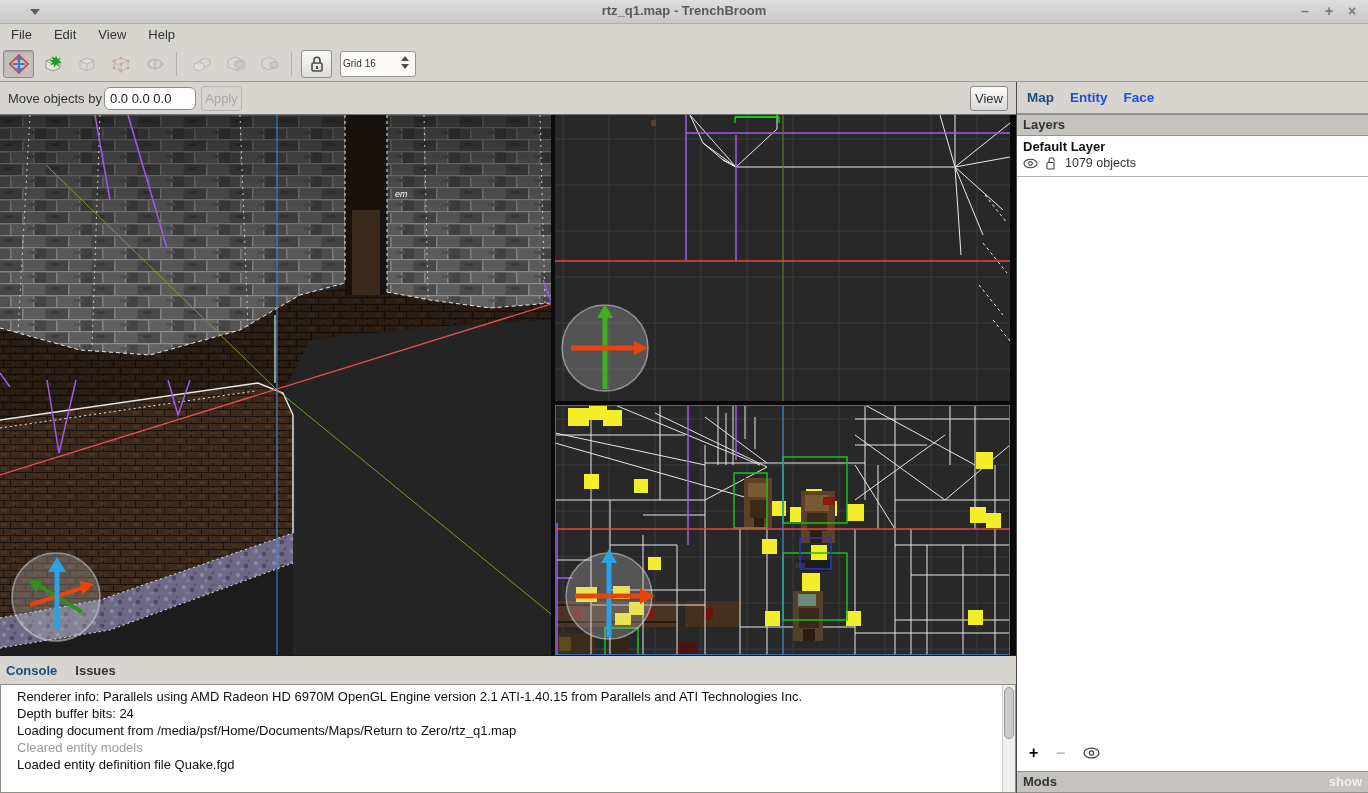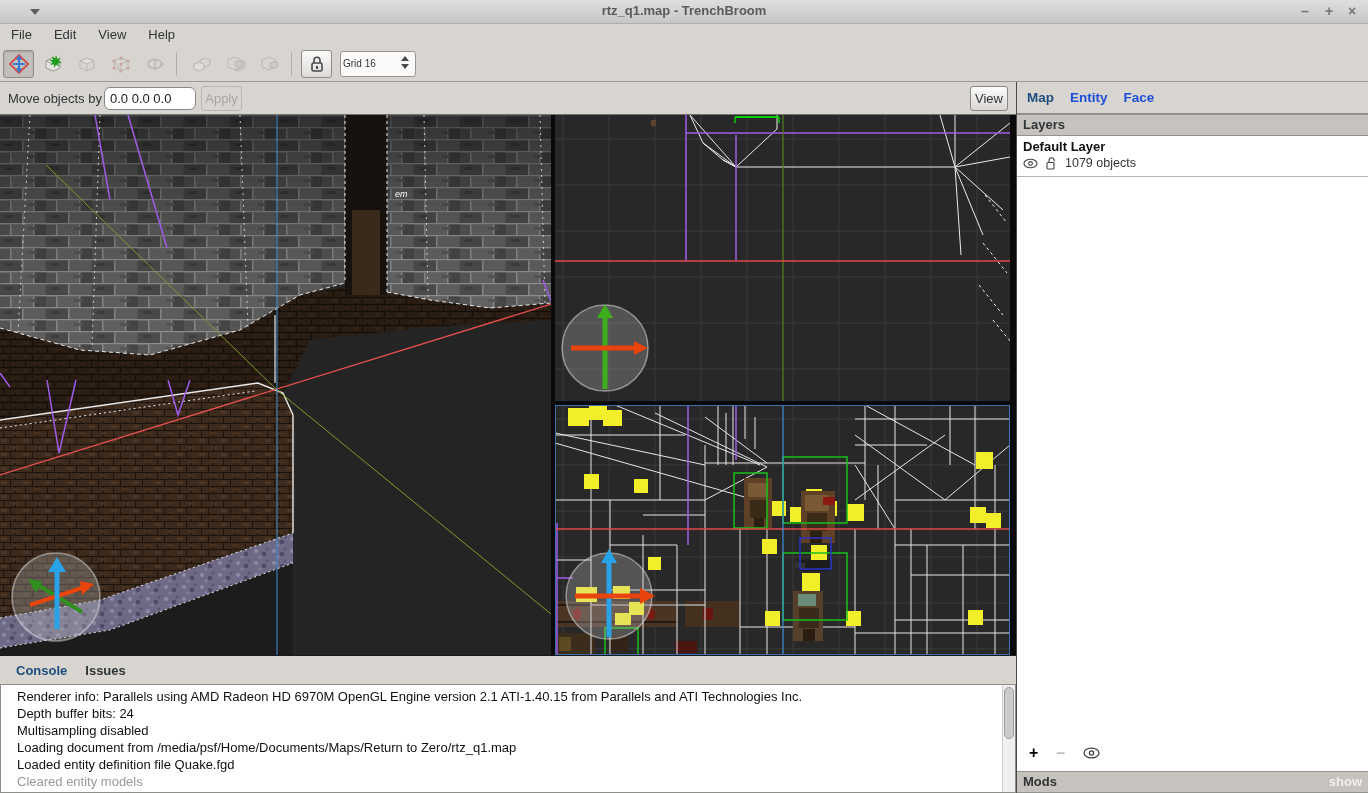--- a/index.html
+++ b/index.html
@@ -54,21 +54,21 @@
 
   
   #main { position:absolute; left:0; top:115px; width:1016px; height:540px; background:#0a0a0a;font-style:italic; }
   #v3d  { position:absolute; left:0; top:0; }
   #vtop { position:absolute; left:555px; top:0; }
   #vbot { position:absolute; left:555px; top:290px; }
 
   
   #console { position:absolute; left:0; top:655px; width:1016px; height:138px;
     background:#d8d5d1; border-top:1px solid #1a1a1a; }
-  #console-tabs { height:28px; display:flex; align-items:center; padding-left:16px; gap:18px; }
+  #console-tabs { height:28px; display:flex; align-items:center; padding-left:6px; gap:18px; }
   .tab { font-size:13px; font-weight:bold; color:#2e3436; }
   .tab.sel { color:#1d4c7c; }
   #log { position:absolute; left:0; top:28px; right:0; bottom:0; background:#fff;
     border:1px solid #8f8d8a; padding:3px 16px; font-size:13px; line-height:17px; color:#111;
     overflow:hidden; }
   .log-line { white-space:nowrap; }
   .log-line.muted { color:#9a9a9a; }
   #log-scroll { position:absolute; right:1px; top:29px; width:13px; bottom:1px;
     background:#efefef; border-left:1px solid #cfcfcf; }
   #log-thumb { position:absolute; left:1px; top:2px; width:10px; height:52px;
@@ -544,24 +544,23 @@
 </div>
 
 <div id="console">
   <div id="console-tabs">
     <span class="tab sel">Console</span>
     <span class="tab">Issues</span>
   </div>
   <div id="log">
     <div class="log-line">Renderer info: Parallels using AMD Radeon HD 6970M OpenGL Engine version 2.1 ATI-1.40.15 from Parallels and ATI Technologies Inc.</div>
     <div class="log-line">Depth buffer bits: 24</div>
-    <div class="log-line">Multisampling disabled</div>
     <div class="log-line">Loading document from /media/psf/Home/Documents/Maps/Return to Zero/rtz_q1.map</div>
+    <div class="log-line muted">Cleared entity models</div>
     <div class="log-line">Loaded entity definition file Quake.fgd</div>
-    <div class="log-line muted">Cleared entity models</div>
   </div>
   <div id="log-scroll">
     <div id="log-thumb"></div>
   </div>
 </div>
 
 <div id="rightpanel">
   <div id="rp-tabs">
     <span class="rp-tab sel">Map</span>
     <span class="rp-tab">Entity</span>

